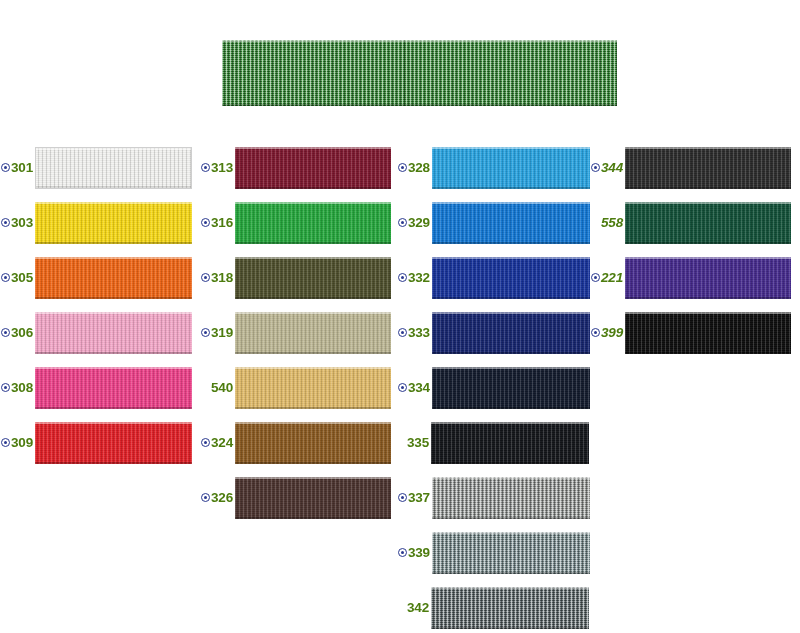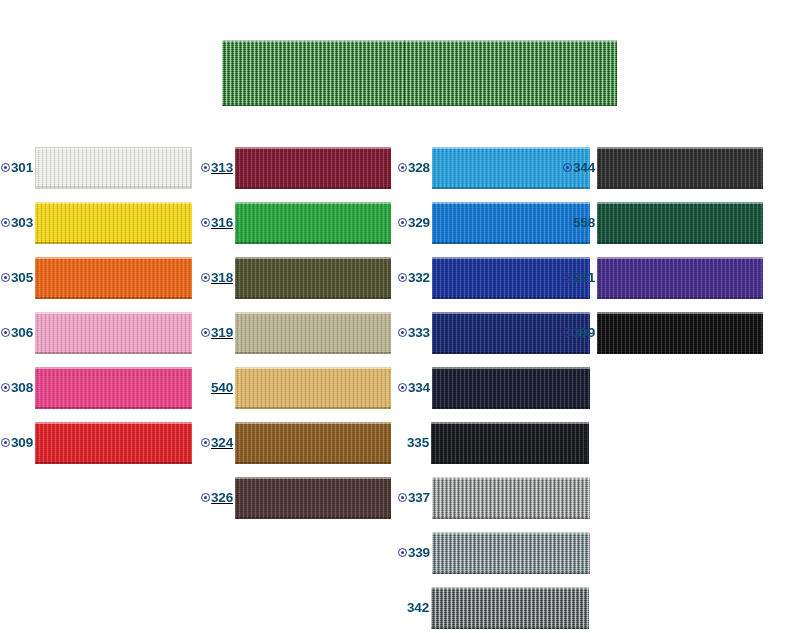--- a/index.html
+++ b/index.html
@@ -30,23 +30,23 @@
     width: 395px;
     height: 66px;
   }
 
   
   .column {
     position: absolute;
     top: 140px;
   }
   .col-1 { left: 0px;   width: 200px; }
-  .col-2 { left: 200px; width: 198px; text-decoration: underline; }
+  .col-2 { left: 200px; width: 198px; }
   .col-3 { left: 398px; width: 200px; }
-  .col-4 { left: 570px; width: 202px; }
+  .col-4 { left: 598px; width: 202px; font-style: italic; }
 
   .swatch-row {
     position: relative;
     height: 55px;
     display: flex;
     align-items: center;
   }
 
   .label-box {
     width: 35px;
@@ -79,21 +79,21 @@
     margin-left: -1.5px;
     margin-top: -1.5px;
     border-radius: 50%;
     background: #2b3a8f;
   }
   .bullet-icon.hidden { visibility: hidden; width: 0; flex-basis: 0; margin: 0; }
 
   .code-text {
     font-size: 13.5px;
     font-weight: bold;
-    color: #0c4a6e;
+    color: #4d7c0f;
     letter-spacing: -0.2px;
     line-height: 1;
     white-space: nowrap;
   }
 
   
   .swatch {
     position: relative;
     height: 42px;
     overflow: hidden;

